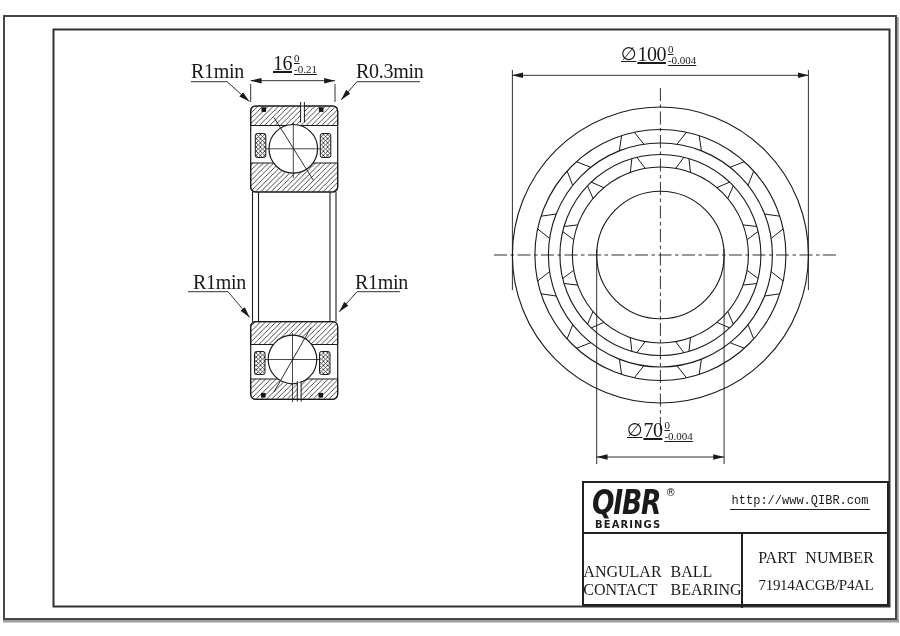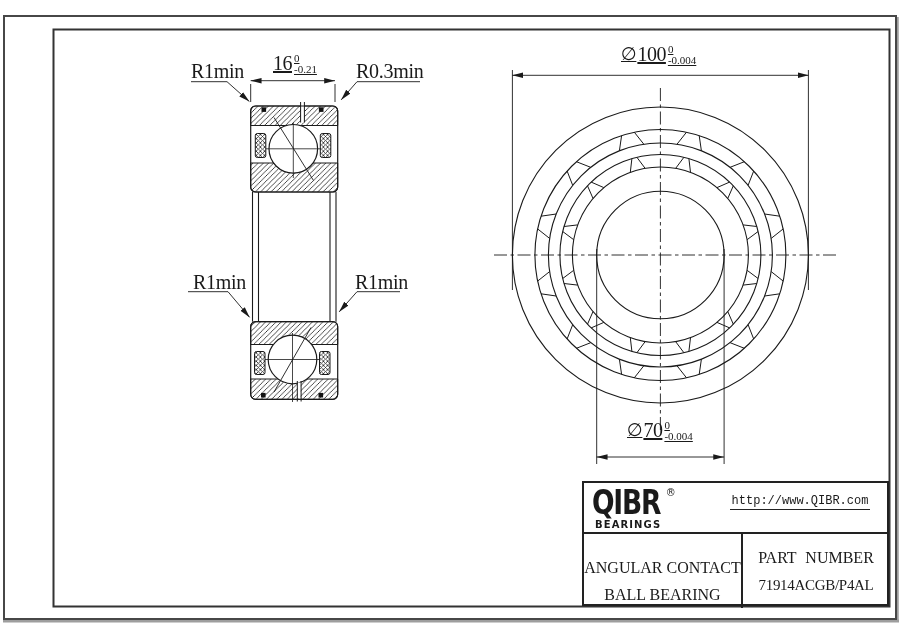--- a/index.html
+++ b/index.html
@@ -14,33 +14,33 @@
   .dimval{font-size:20px;letter-spacing:-0.5px;line-height:22px;}
   .phi{font-family:"DejaVu Sans", sans-serif;font-style:italic;font-size:18px;line-height:22px;margin-right:1px;}
   .tolstack{display:inline-flex;flex-direction:column;align-items:flex-start;
             font-size:11px;line-height:10.5px;margin-left:2px;transform:translateY(1px);letter-spacing:0;}
   
   .tblock{position:absolute;left:582px;top:481px;width:307px;height:125px;
           border:2px solid #222;box-sizing:border-box;background:#fff;}
   .tb-hdiv{position:absolute;left:0;top:49px;width:100%;height:0;border-top:2px solid #222;}
   .tb-vdiv{position:absolute;left:157px;top:49px;width:0;height:76px;border-left:2px solid #222;}
   .logo{position:absolute;left:8px;top:4px;width:120px;}
-  .logo .brandrow{display:flex;align-items:flex-start;}
+  .logo .brandrow{display:flex;align-items:flex-start;font-style:italic;}
   .logo .brand{font-family:"DejaVu Sans", sans-serif;font-weight:800;font-size:34px;line-height:30px;
                letter-spacing:-1.5px;transform:scale(0.78,1);transform-origin:left top;}
   .logo .reg{font-family:"DejaVu Sans", sans-serif;font-size:10px;line-height:10px;margin-left:-14px;margin-top:1px;}
   .logo .bsub{font-family:"DejaVu Sans", sans-serif;font-weight:700;font-size:10px;
               letter-spacing:1.1px;margin-top:2px;margin-left:3px;}
   .company{position:absolute;left:128px;top:7px;width:176px;text-align:center;
            font-size:12.5px;letter-spacing:-0.3px;}
   .website{position:absolute;left:128px;top:11px;width:176px;text-align:center;
            font-family:"Liberation Mono", monospace;font-size:12px;}
   .website span{border-bottom:1px solid #222;padding:0 2px 1px 2px;}
   .cell-l{position:absolute;left:0;top:51px;width:157px;height:94px;
-          display:flex;flex-direction:column;align-items:center;justify-content:center;gap:9px;
+          display:flex;align-items:center;justify-content:center;gap:9px;
           font-size:16px;}
   .cell-r{position:absolute;left:159px;top:51px;width:146px;height:74px;
           display:flex;flex-direction:column;align-items:center;justify-content:center;gap:10px;}
   .pnlab{font-size:16px;word-spacing:5px;}
   .pnval{font-size:15px;letter-spacing:-0.3px;}
   #pockets line{stroke:#1a1a1a;stroke-width:1;}
 </style>
 </head>
 <body>
 

